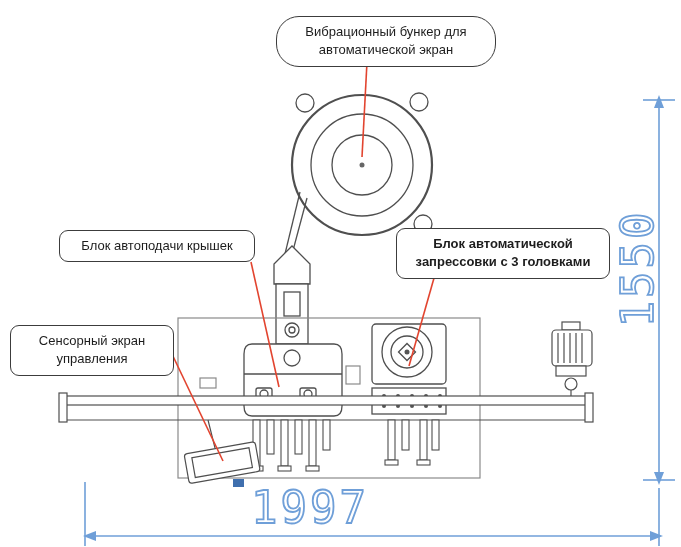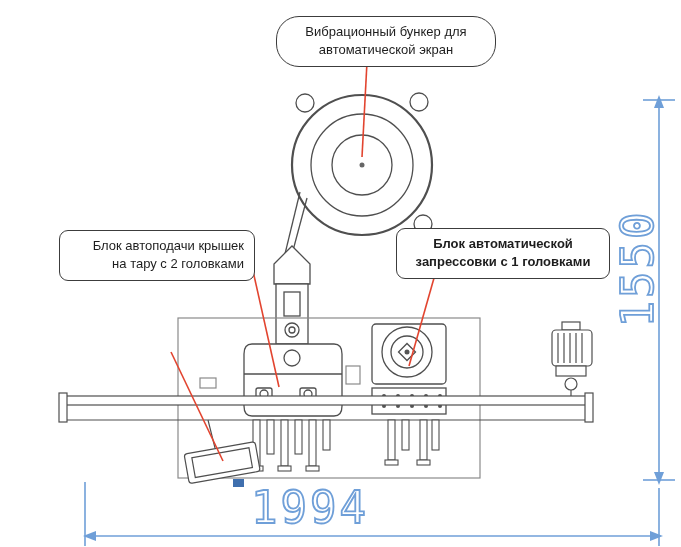--- a/index.html
+++ b/index.html
@@ -18,21 +18,21 @@
     border:1px solid #3c3c3c;
     border-radius:9px;
     padding:6px 10px;
     text-align:center;
     font-size:13px;
     line-height:1.42;
     color:#1d1d1d;
     z-index:3;
   }
   .callout-hopper{left:276px;top:16px;width:220px;border-radius:23px;}
-  .callout-cap-feeder{left:59px;top:230px;width:196px;text-align:right;}
+  .callout-cap-feeder{left:59px;top:230px;width:196px;}
   .callout-press{left:396px;top:228px;width:214px;font-weight:bold;}
   .callout-screen{left:10px;top:325px;width:164px;}
   .dim-label{
     position:absolute;
     font-family:"DejaVu Sans Mono",monospace;
     font-size:44px;
     letter-spacing:3px;
     color:#ffffff;
     -webkit-text-stroke:1.8px #6f9fd8;
     z-index:2;
@@ -176,25 +176,28 @@
     </g>
   </svg>
 
   <div class="callout callout-hopper">
     <div>Вибрационный бункер для</div>
     <div>автоматической экран</div>
   </div>
 
   <div class="callout callout-cap-feeder">
     <div>Блок автоподачи крышек</div>
-    <div>на тару с 2 головками</div>
   </div>
 
   <div class="callout callout-press">
     <div>Блок автоматической</div>
-    <div>запрессовки с 1 головками</div>
-  </div>
-
+    <div>запрессовки с 3 головками</div>
+  </div>
+
+  <div class="callout callout-screen">
+    <div>Сенсорный экран</div>
+    <div>управления</div>
+  </div>
 
   <div class="dim-label dim-height">1550</div>
-  <div class="dim-label dim-width">1994</div>
+  <div class="dim-label dim-width">1997</div>
 
 </div>
 
 </body></html>

